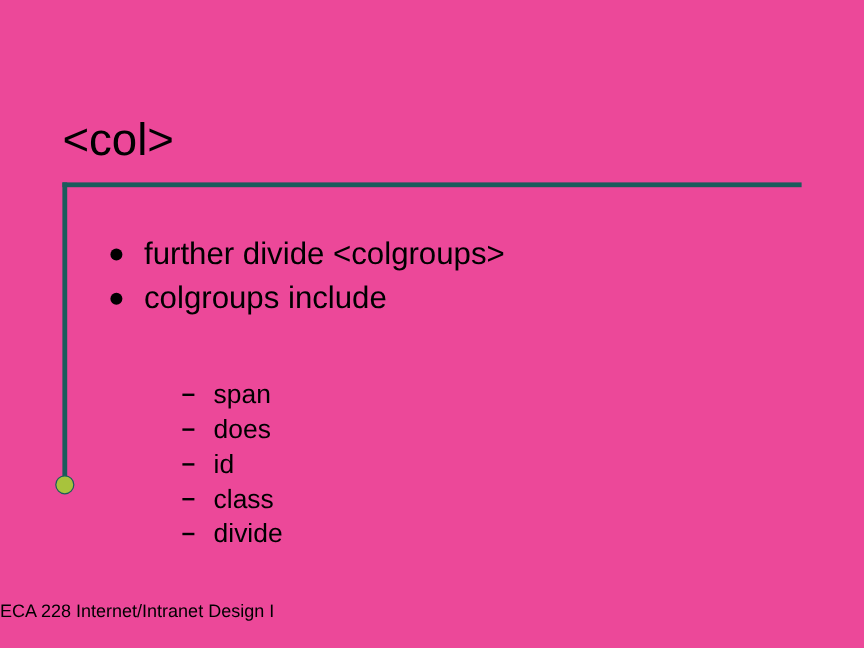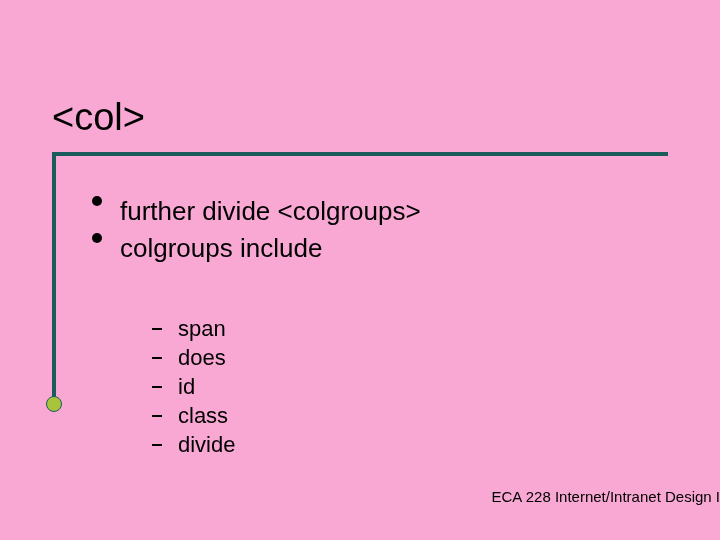--- a/index.html
+++ b/index.html
@@ -1,21 +1,21 @@
 <!DOCTYPE html>
 <html><head>
 <meta charset="utf-8">
 <style>
   * { margin: 0; padding: 0; box-sizing: border-box; }
   html, body { width: 720px; height: 540px; background: #ffffff; font-family: Arial, Helvetica, sans-serif; }
   .slide {
     position: relative;
     width: 720px;
     height: 540px;
-    background: #f9a8d4;
+    background: #ec4899;
     padding: 0;
   }
   .title {
     position: absolute;
     top: 96px;
     left: 52px;
     font-size: 38px;
     font-weight: 400;
     color: #000;
   }
@@ -46,21 +46,21 @@
   }
   .dot1 { top: 396px; }
   .main-list {
     position: absolute;
     top: 196px;
     left: 92px;
     list-style: none;
   }
   .main-list li {
     display: flex;
-    align-items: flex-start;
+    align-items: center;
     margin-bottom: 6px;
   }
   .bullet-round {
     display: inline-block;
     width: 10px;
     height: 10px;
     border-radius: 50%;
     background: #000;
     margin-right: 18px;
     flex-shrink: 0;
@@ -88,23 +88,23 @@
     background: #000;
     margin-right: 16px;
     flex-shrink: 0;
   }
   .sub-text {
     font-size: 22px;
     color: #000;
   }
   .footer {
     position: absolute;
-    bottom: 35px;
+    bottom: 22px;
     width: 100%;
-    text-align: right;
+    text-align: left;
     font-size: 15px;
     color: #000;
   }
 </style>
 </head>
 <body>
 
 <div class="slide">
 
   <div class="title">&lt;col&gt;</div>

